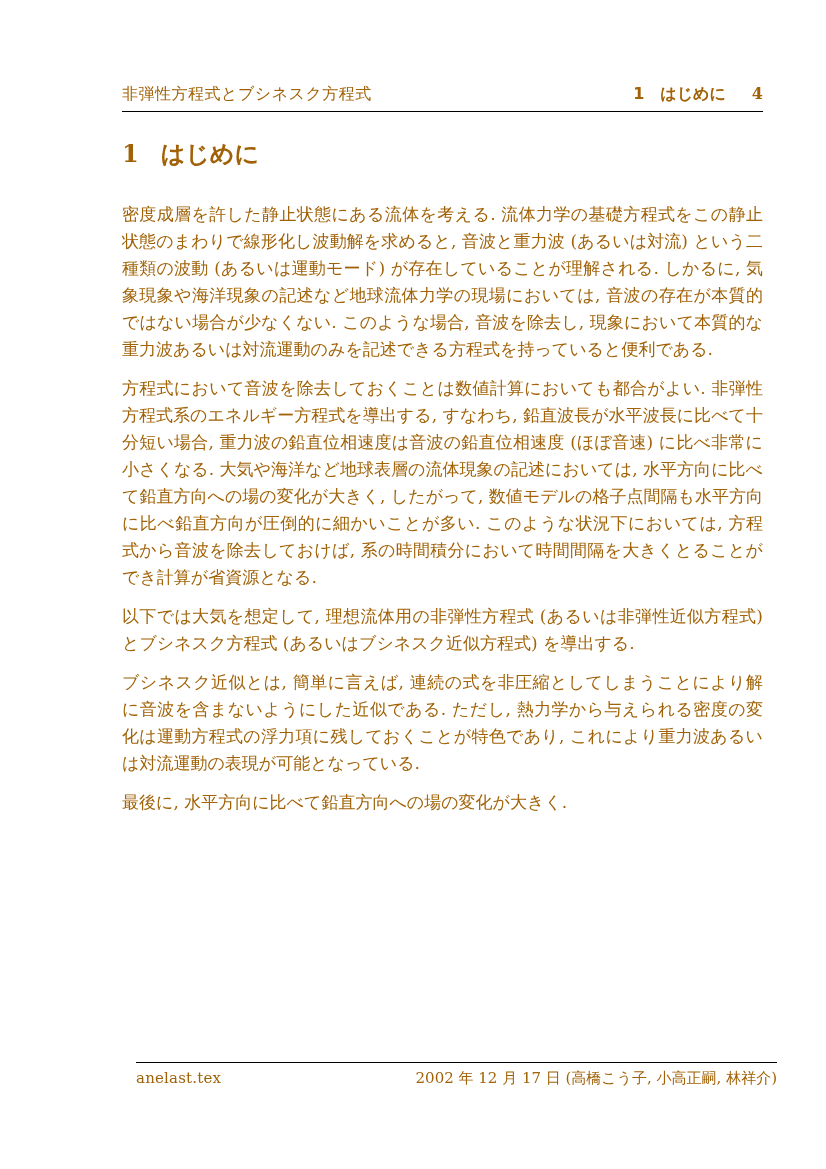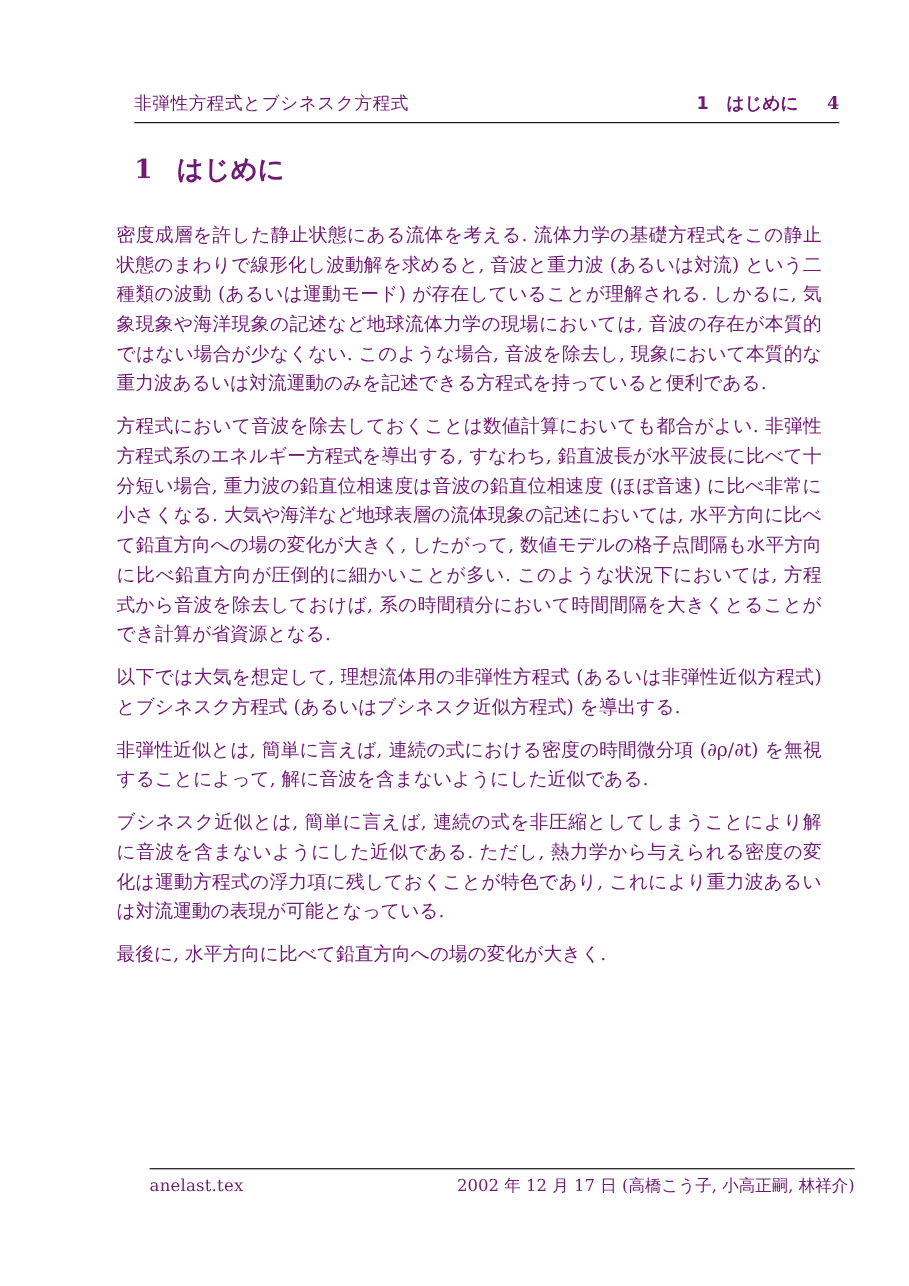--- a/index.html
+++ b/index.html
@@ -3,21 +3,21 @@
 <meta charset="utf-8">
 <style>
   * { margin: 0; padding: 0; box-sizing: border-box; }
   html, body { background: #ffffff; }
   .page {
     position: relative;
     width: 826px;
     height: 1169px;
     margin: 0 auto;
     background: #ffffff;
-    color: #701a75;
+    color: #a16207;
     font-family: "DejaVu Serif", "Liberation Serif", serif;
     overflow: hidden;
   }
   .running-header {
     position: absolute;
     left: 122px;
     top: 84px;
     width: 641px;
     display: flex;
     justify-content: space-between;
@@ -58,21 +58,21 @@
   }
   .section-number {
     font-family: "DejaVu Serif", "Liberation Serif", serif;
     margin-right: 22px;
   }
   .section-title {
     font-family: Liberation Mono, monospace;
   }
   .body-text {
     position: absolute;
-    left: 106px;
+    left: 122px;
     top: 201px;
     width: 641px;
   }
   .body-text p {
     font-size: 17px;
     line-height: 27px;
     text-align: justify;
     margin-bottom: 12px;
     word-break: break-all;
   }
@@ -105,21 +105,20 @@
   </div>
 
   <h1 class="section-heading">
     <span class="section-number">1</span><span class="section-title">はじめに</span>
   </h1>
 
   <div class="body-text">
     <p>密度成層を許した静止状態にある流体を考える. 流体力学の基礎方程式をこの静止状態のまわりで線形化し波動解を求めると, 音波と重力波 (あるいは対流) という二種類の波動 (あるいは運動モード) が存在していることが理解される. しかるに, 気象現象や海洋現象の記述など地球流体力学の現場においては, 音波の存在が本質的ではない場合が少なくない. このような場合, 音波を除去し, 現象において本質的な重力波あるいは対流運動のみを記述できる方程式を持っていると便利である.</p>
     <p>方程式において音波を除去しておくことは数値計算においても都合がよい. 非弾性方程式系のエネルギー方程式を導出する, すなわち, 鉛直波長が水平波長に比べて十分短い場合, 重力波の鉛直位相速度は音波の鉛直位相速度 (ほぼ音速) に比べ非常に小さくなる. 大気や海洋など地球表層の流体現象の記述においては, 水平方向に比べて鉛直方向への場の変化が大きく, したがって, 数値モデルの格子点間隔も水平方向に比べ鉛直方向が圧倒的に細かいことが多い. このような状況下においては, 方程式から音波を除去しておけば, 系の時間積分において時間間隔を大きくとることができ計算が省資源となる.</p>
     <p>以下では大気を想定して, 理想流体用の非弾性方程式 (あるいは非弾性近似方程式) とブシネスク方程式 (あるいはブシネスク近似方程式) を導出する.</p>
-    <p>非弾性近似とは, 簡単に言えば, 連続の式における密度の時間微分項 (∂ρ/∂t) を無視することによって, 解に音波を含まないようにした近似である.</p>
     <p>ブシネスク近似とは, 簡単に言えば, 連続の式を非圧縮としてしまうことにより解に音波を含まないようにした近似である. ただし, 熱力学から与えられる密度の変化は運動方程式の浮力項に残しておくことが特色であり, これにより重力波あるいは対流運動の表現が可能となっている.</p>
     <p>最後に, 水平方向に比べて鉛直方向への場の変化が大きく.</p>
   </div>
 
   <div class="running-footer">
     <span class="footer-file">anelast.tex</span>
     <span class="footer-date">2002 年 12 月 17 日 (高橋こう子, 小高正嗣, 林祥介)</span>
   </div>
 
 </div>

